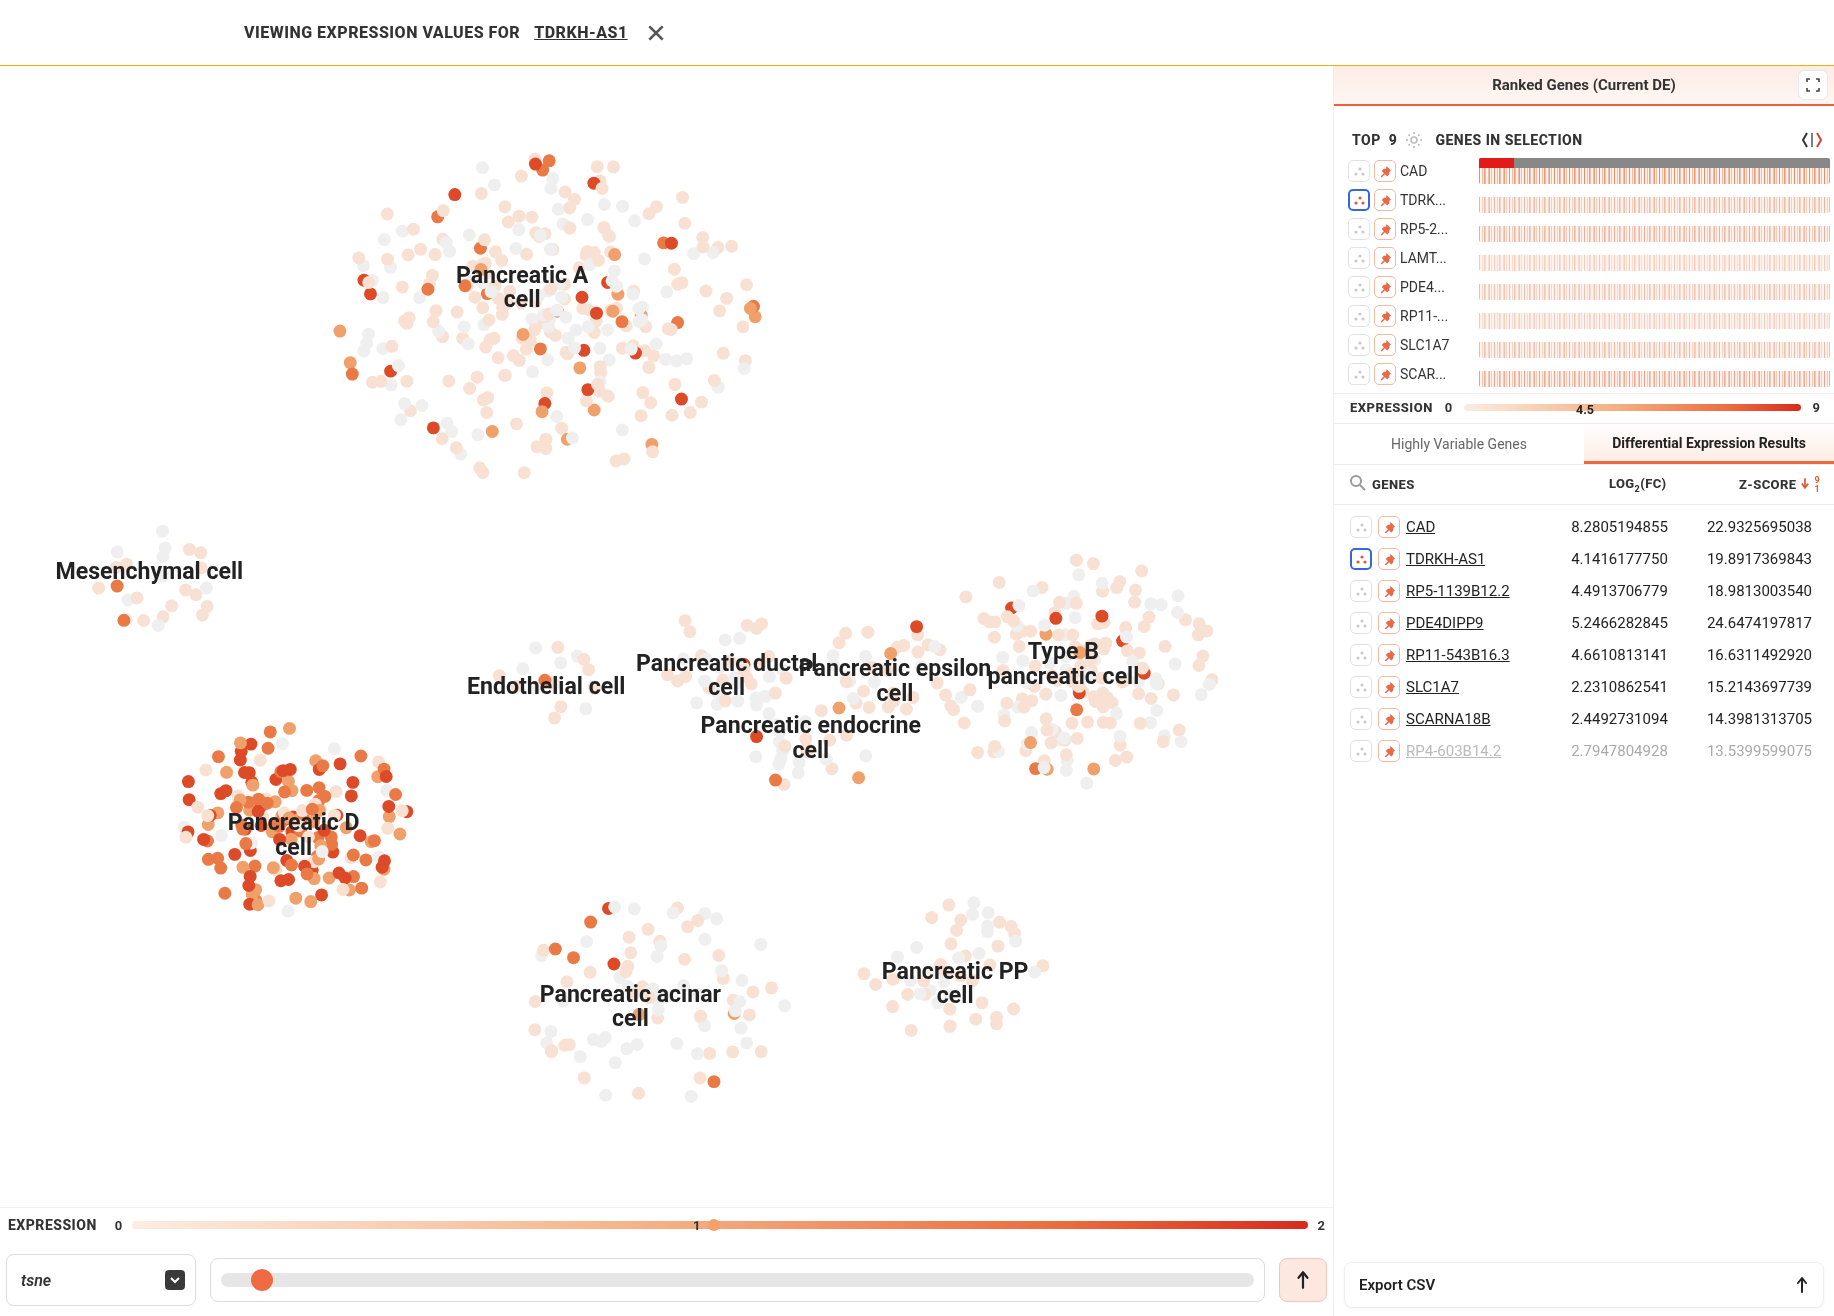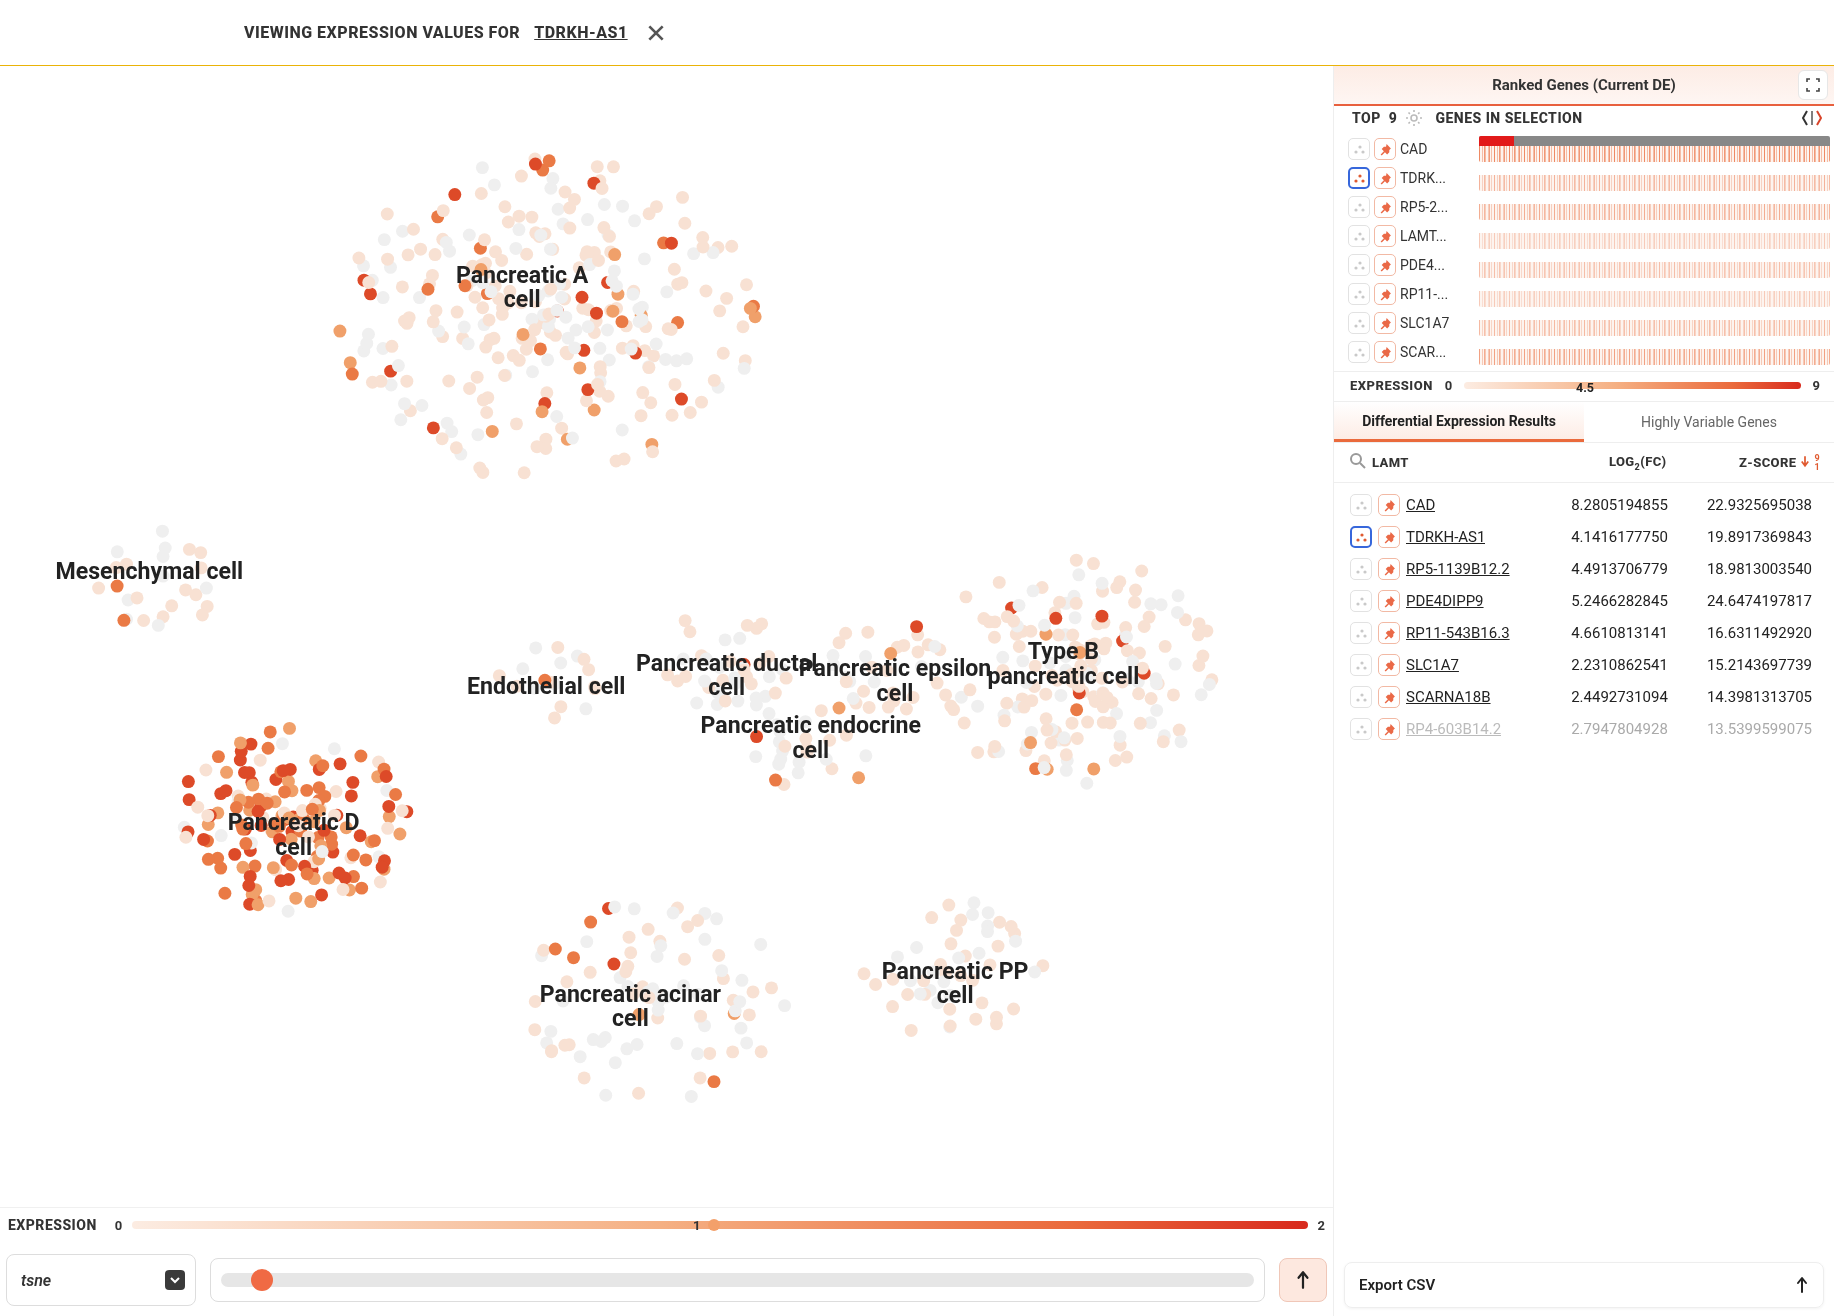--- a/index.html
+++ b/index.html
@@ -200,21 +200,21 @@
     display: flex; align-items: center; justify-content: center;
     cursor: pointer;
     color: #444;
   }
   .fullscreen-btn svg { width: 14px; height: 14px; }
 
   .top-row {
     display: flex;
     align-items: center;
     justify-content: space-between;
-    padding: 0 10px 6px 18px;
+    padding: 22px 10px 6px 18px;
   }
   .top-row-left {
     display: flex; align-items: center; gap: 8px;
     font-size: 14px; font-weight: 800; letter-spacing: 0.5px; color: #333;
   }
   .gear-icon { color: #bbb; display:flex; }
   .gear-icon svg { width: 18px; height: 18px; }
   .drag-handle {
     width: 24px; height: 24px; cursor: ew-resize; display:flex; align-items:center; justify-content:center;
   }
@@ -1582,30 +1582,30 @@
       <span class="legend-title">EXPRESSION</span>
       <span class="legend-start">0</span>
       <div class="legend-gradient"></div>
       <span class="legend-end">9</span>
     </div>
     <div style="position:relative">
         <span style="position:absolute; right:48%; top:-22px; font-size:12.5px; font-weight:700">4.5</span>
       </div>
 
     <div class="tabs-row">
+      <div class="tab">Highly Variable Genes</div>
       <div class="tab active">Differential Expression Results</div>
-      <div class="tab">Highly Variable Genes</div>
     </div>
 
     <div class="de-header">
       <div class="de-col-genes">
         <span class="magnify"><svg viewBox="0 0 16 16">
               <use href="#i-search"></use>
             </svg></span>
-        <span>LAMT</span>
+        <span>GENES</span>
       </div>
       <div class="de-col-log">LOG<sub>2</sub>(FC)</div>
       <div class="de-col-z">
         <span>Z-SCORE</span>
         <span class="sort-arrow"><svg width="10" height="14" viewBox="0 0 8 13">
               <use href="#i-down"></use>
             </svg></span>
         <span class="sort-91">
             <span>9</span>
             <span>1</span>

